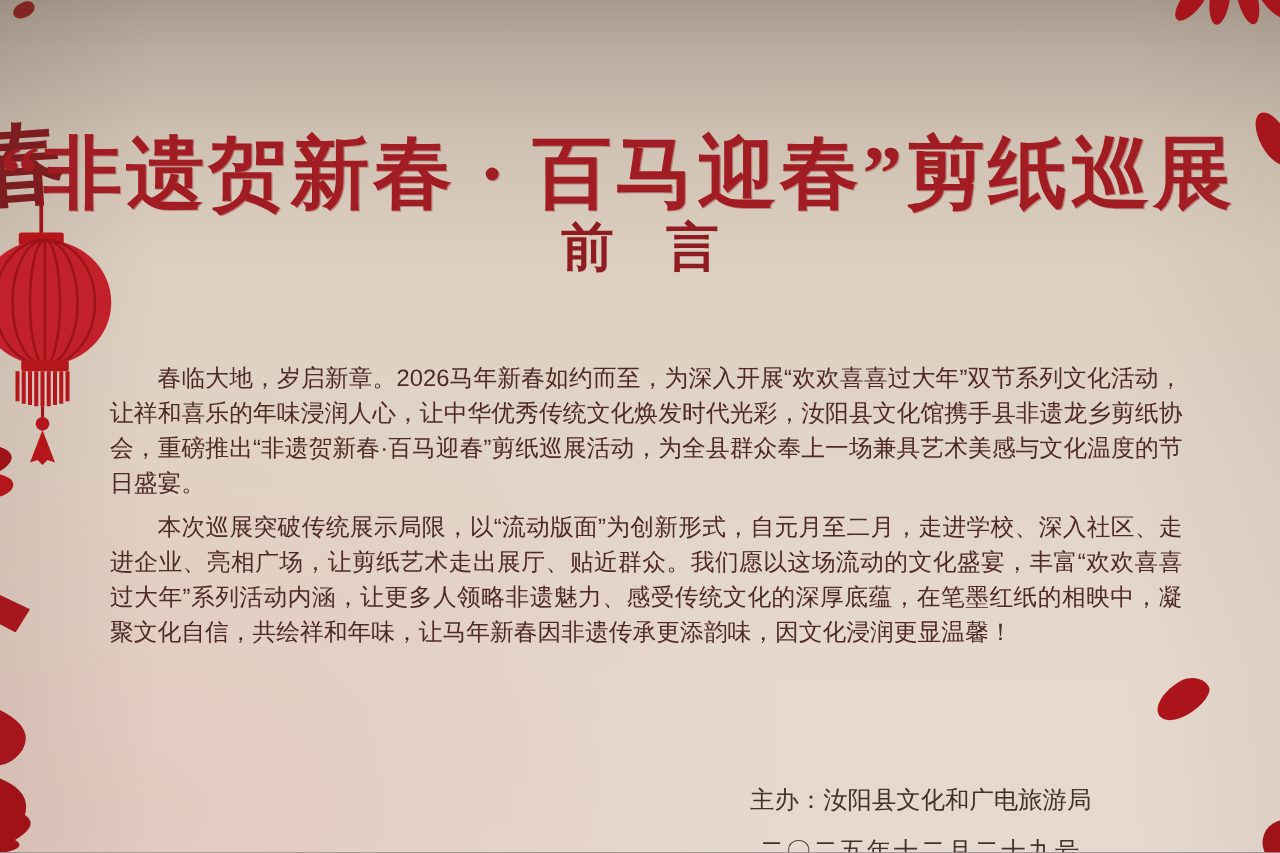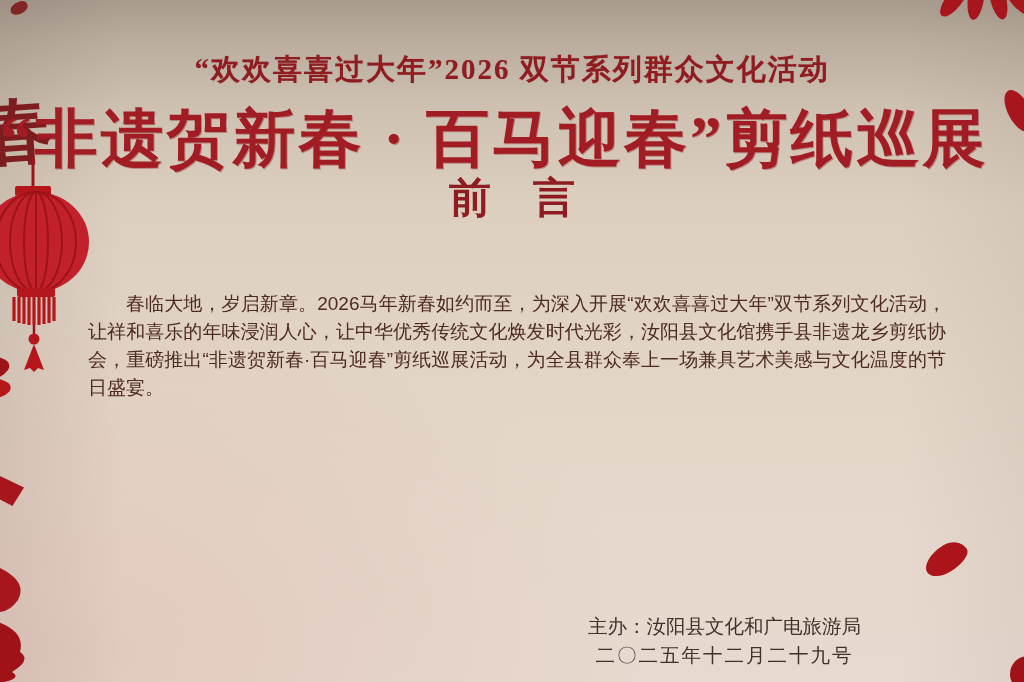--- a/index.html
+++ b/index.html
@@ -45,21 +45,21 @@
     text-align:justify;
     margin-top:44px;
   }
   .body-text p{margin:0 0 7px 0;text-indent:2em;}
   .credits{
     position:absolute;top:614px;left:588px;
     font-size:19.5px;line-height:29px;
     color:#43302a;
     white-space:nowrap;
   }
-  .credit-line{margin:0;font-family:Liberation Mono, monospace;}
+  .credit-line{margin:12px;}
   .credit-date{text-align:center;letter-spacing:2px;}
 
   
   .deco{position:absolute;pointer-events:none;}
   .spring-char{
     left:-20px;top:96px;
     font-family:"Liberation Serif","DejaVu Serif",serif;
     font-weight:bold;font-size:72px;line-height:72px;
     color:#7d1d20;
     transform:rotate(-4deg);
@@ -146,28 +146,28 @@
       <ellipse cx="38" cy="6" rx="8" ry="22" transform="rotate(8 38 6)"></ellipse>
       <ellipse cx="60" cy="6" rx="8" ry="22" transform="rotate(-14 60 6)"></ellipse>
       <ellipse cx="80" cy="8" rx="7" ry="18" transform="rotate(-40 80 8)"></ellipse>
     </g>
   </svg>
 
   <div class="deco petal-right-edge"></div>
   <div class="deco petal-mid-right"></div>
   <div class="deco bottomright-dot"></div>
 
-  <div class="supertitle">“欢欢喜喜过大年”2026 双节系列群众文化活动</div>
 
   <div class="title">“非遗贺新春 · 百马迎春”剪纸巡展</div>
 
   <div class="heading">前　言</div>
 
   <div class="body-text">
     <p>春临大地，岁启新章。2026马年新春如约而至，为深入开展“欢欢喜喜过大年”双节系列文化活动，让祥和喜乐的年味浸润人心，让中华优秀传统文化焕发时代光彩，汝阳县文化馆携手县非遗龙乡剪纸协会，重磅推出“非遗贺新春·百马迎春”剪纸巡展活动，为全县群众奉上一场兼具艺术美感与文化温度的节日盛宴。</p>
+    <p>本次巡展突破传统展示局限，以“流动版面”为创新形式，自元月至二月，走进学校、深入社区、走进企业、亮相广场，让剪纸艺术走出展厅、贴近群众。我们愿以这场流动的文化盛宴，丰富“欢欢喜喜过大年”系列活动内涵，让更多人领略非遗魅力、感受传统文化的深厚底蕴，在笔墨红纸的相映中，凝聚文化自信，共绘祥和年味，让马年新春因非遗传承更添韵味，因文化浸润更显温馨！</p>
   </div>
 
   <div class="credits">
     <div class="credit-line">
       <span>主办：</span><span>汝阳县文化和广电旅游局</span>
     </div>
     <div class="credit-line credit-date">二〇二五年十二月二十九号</div>
   </div>
 
 </div>

